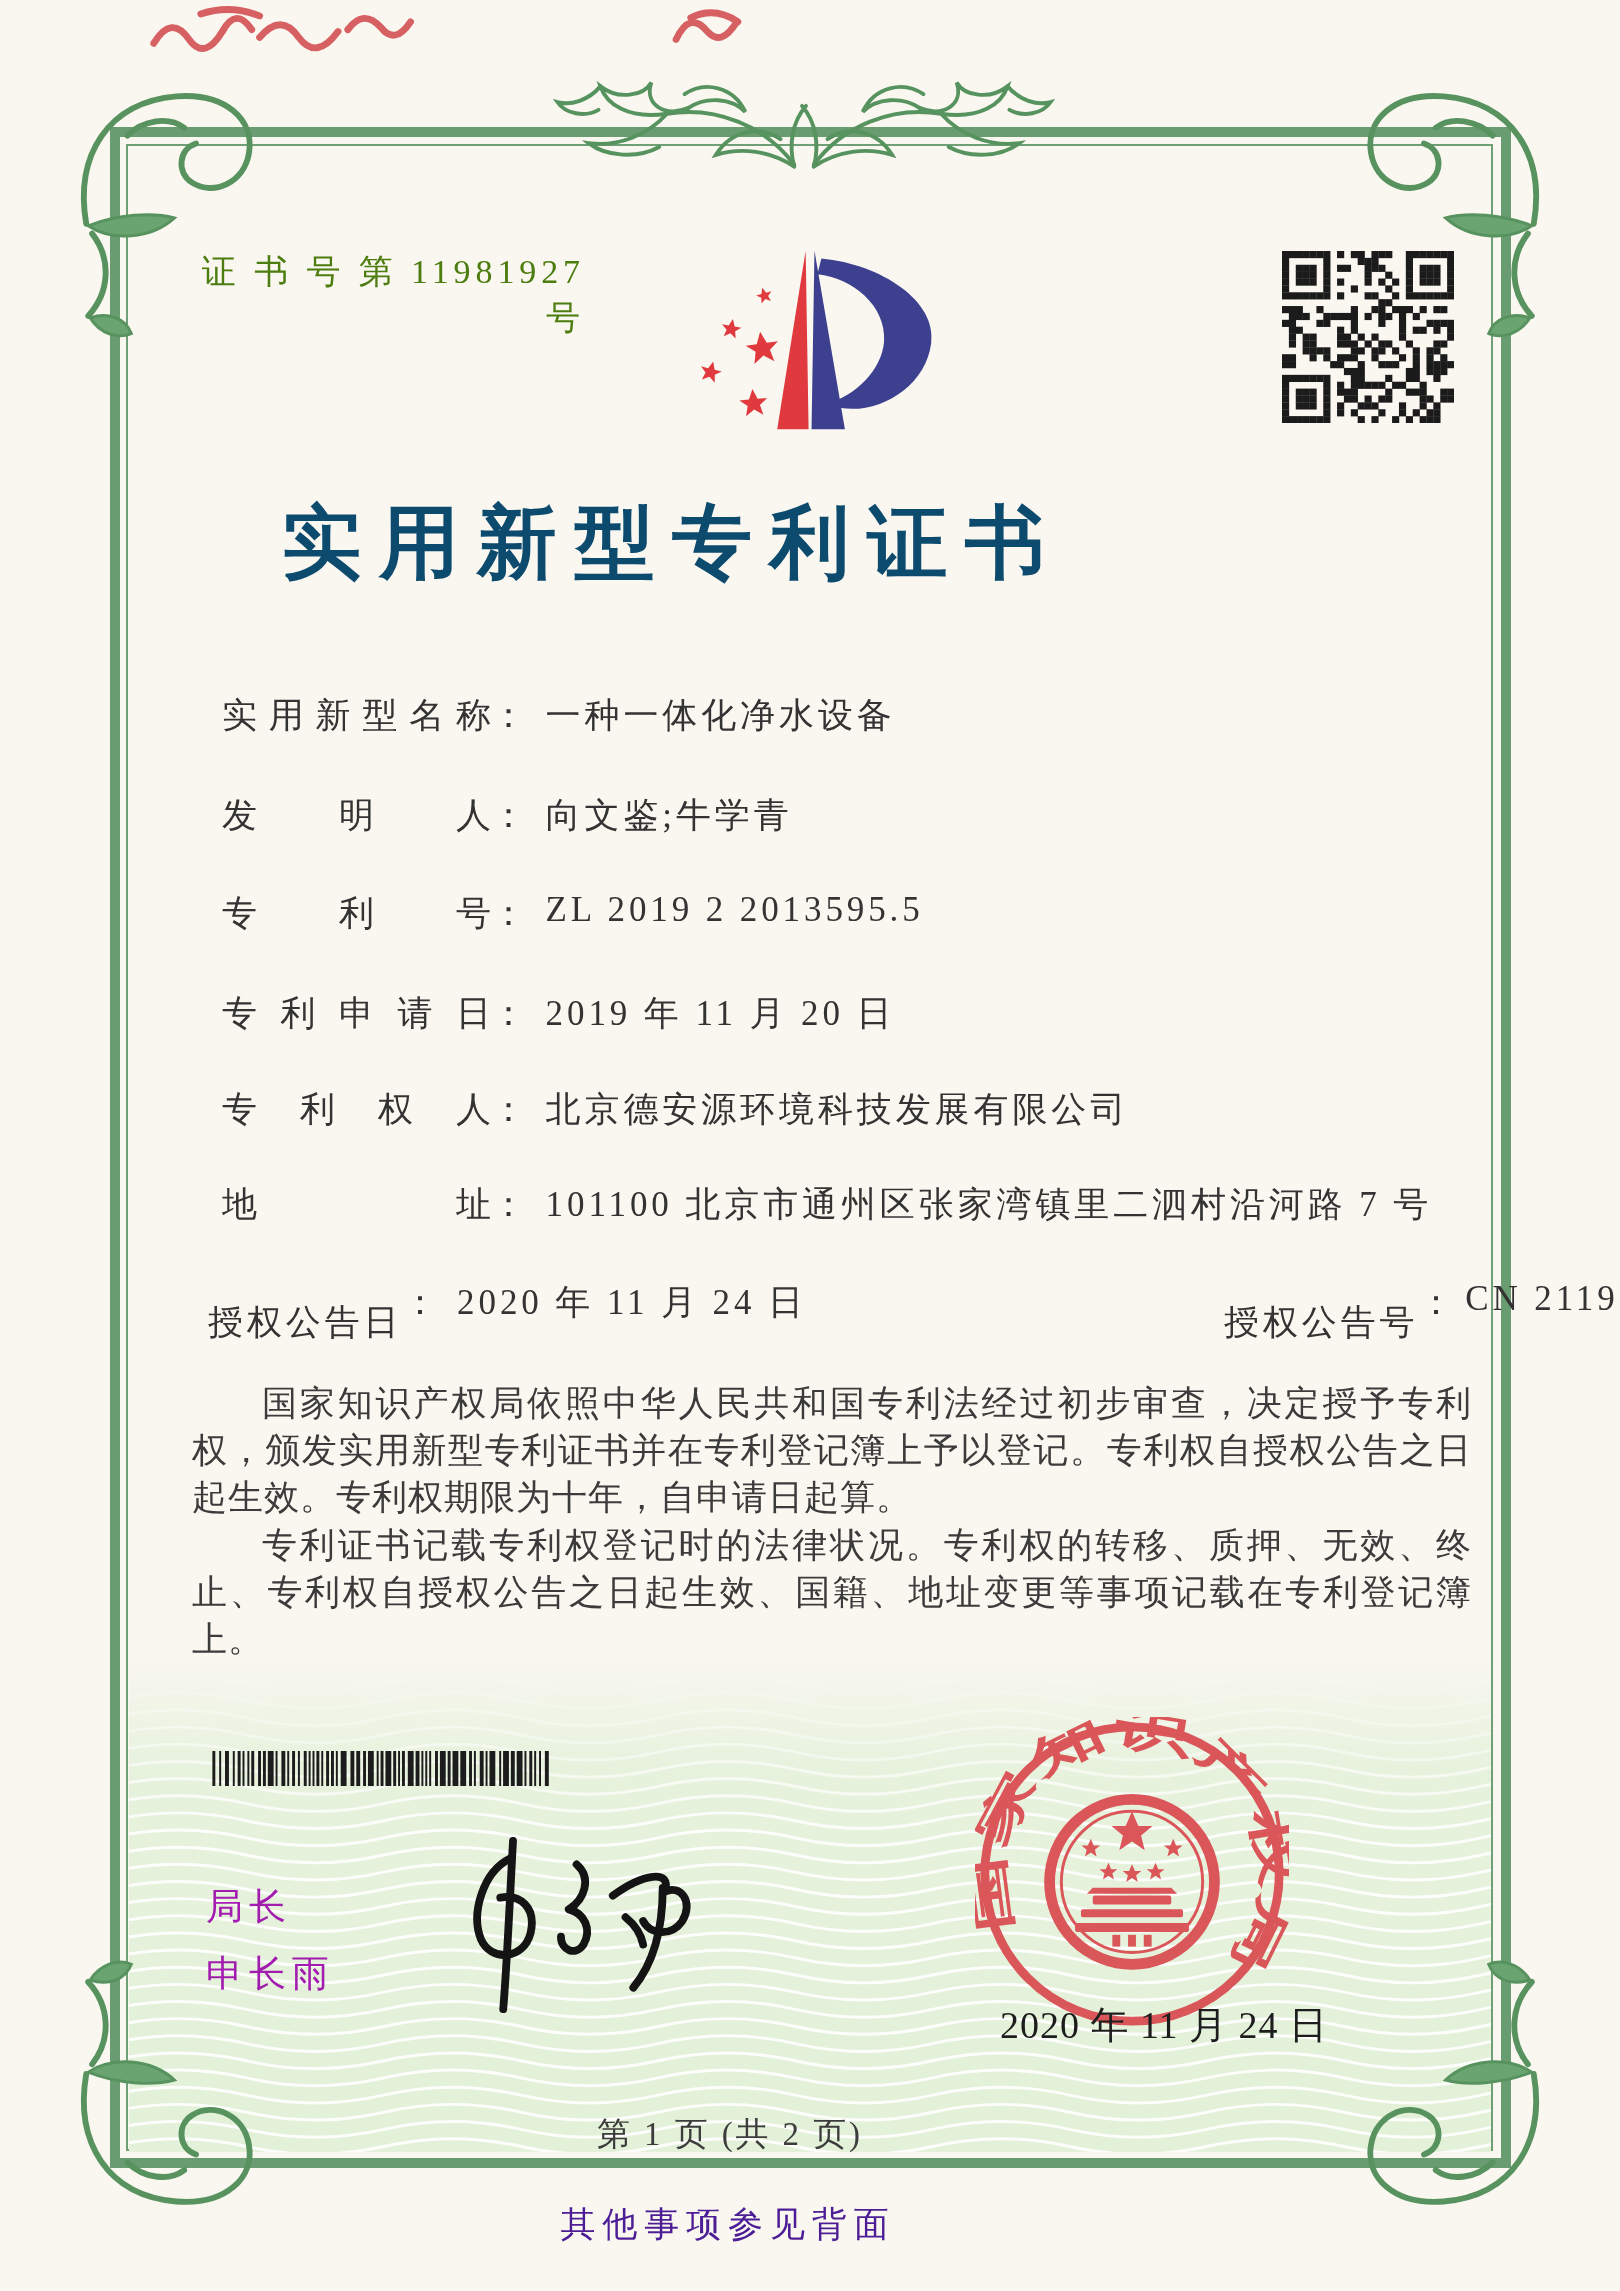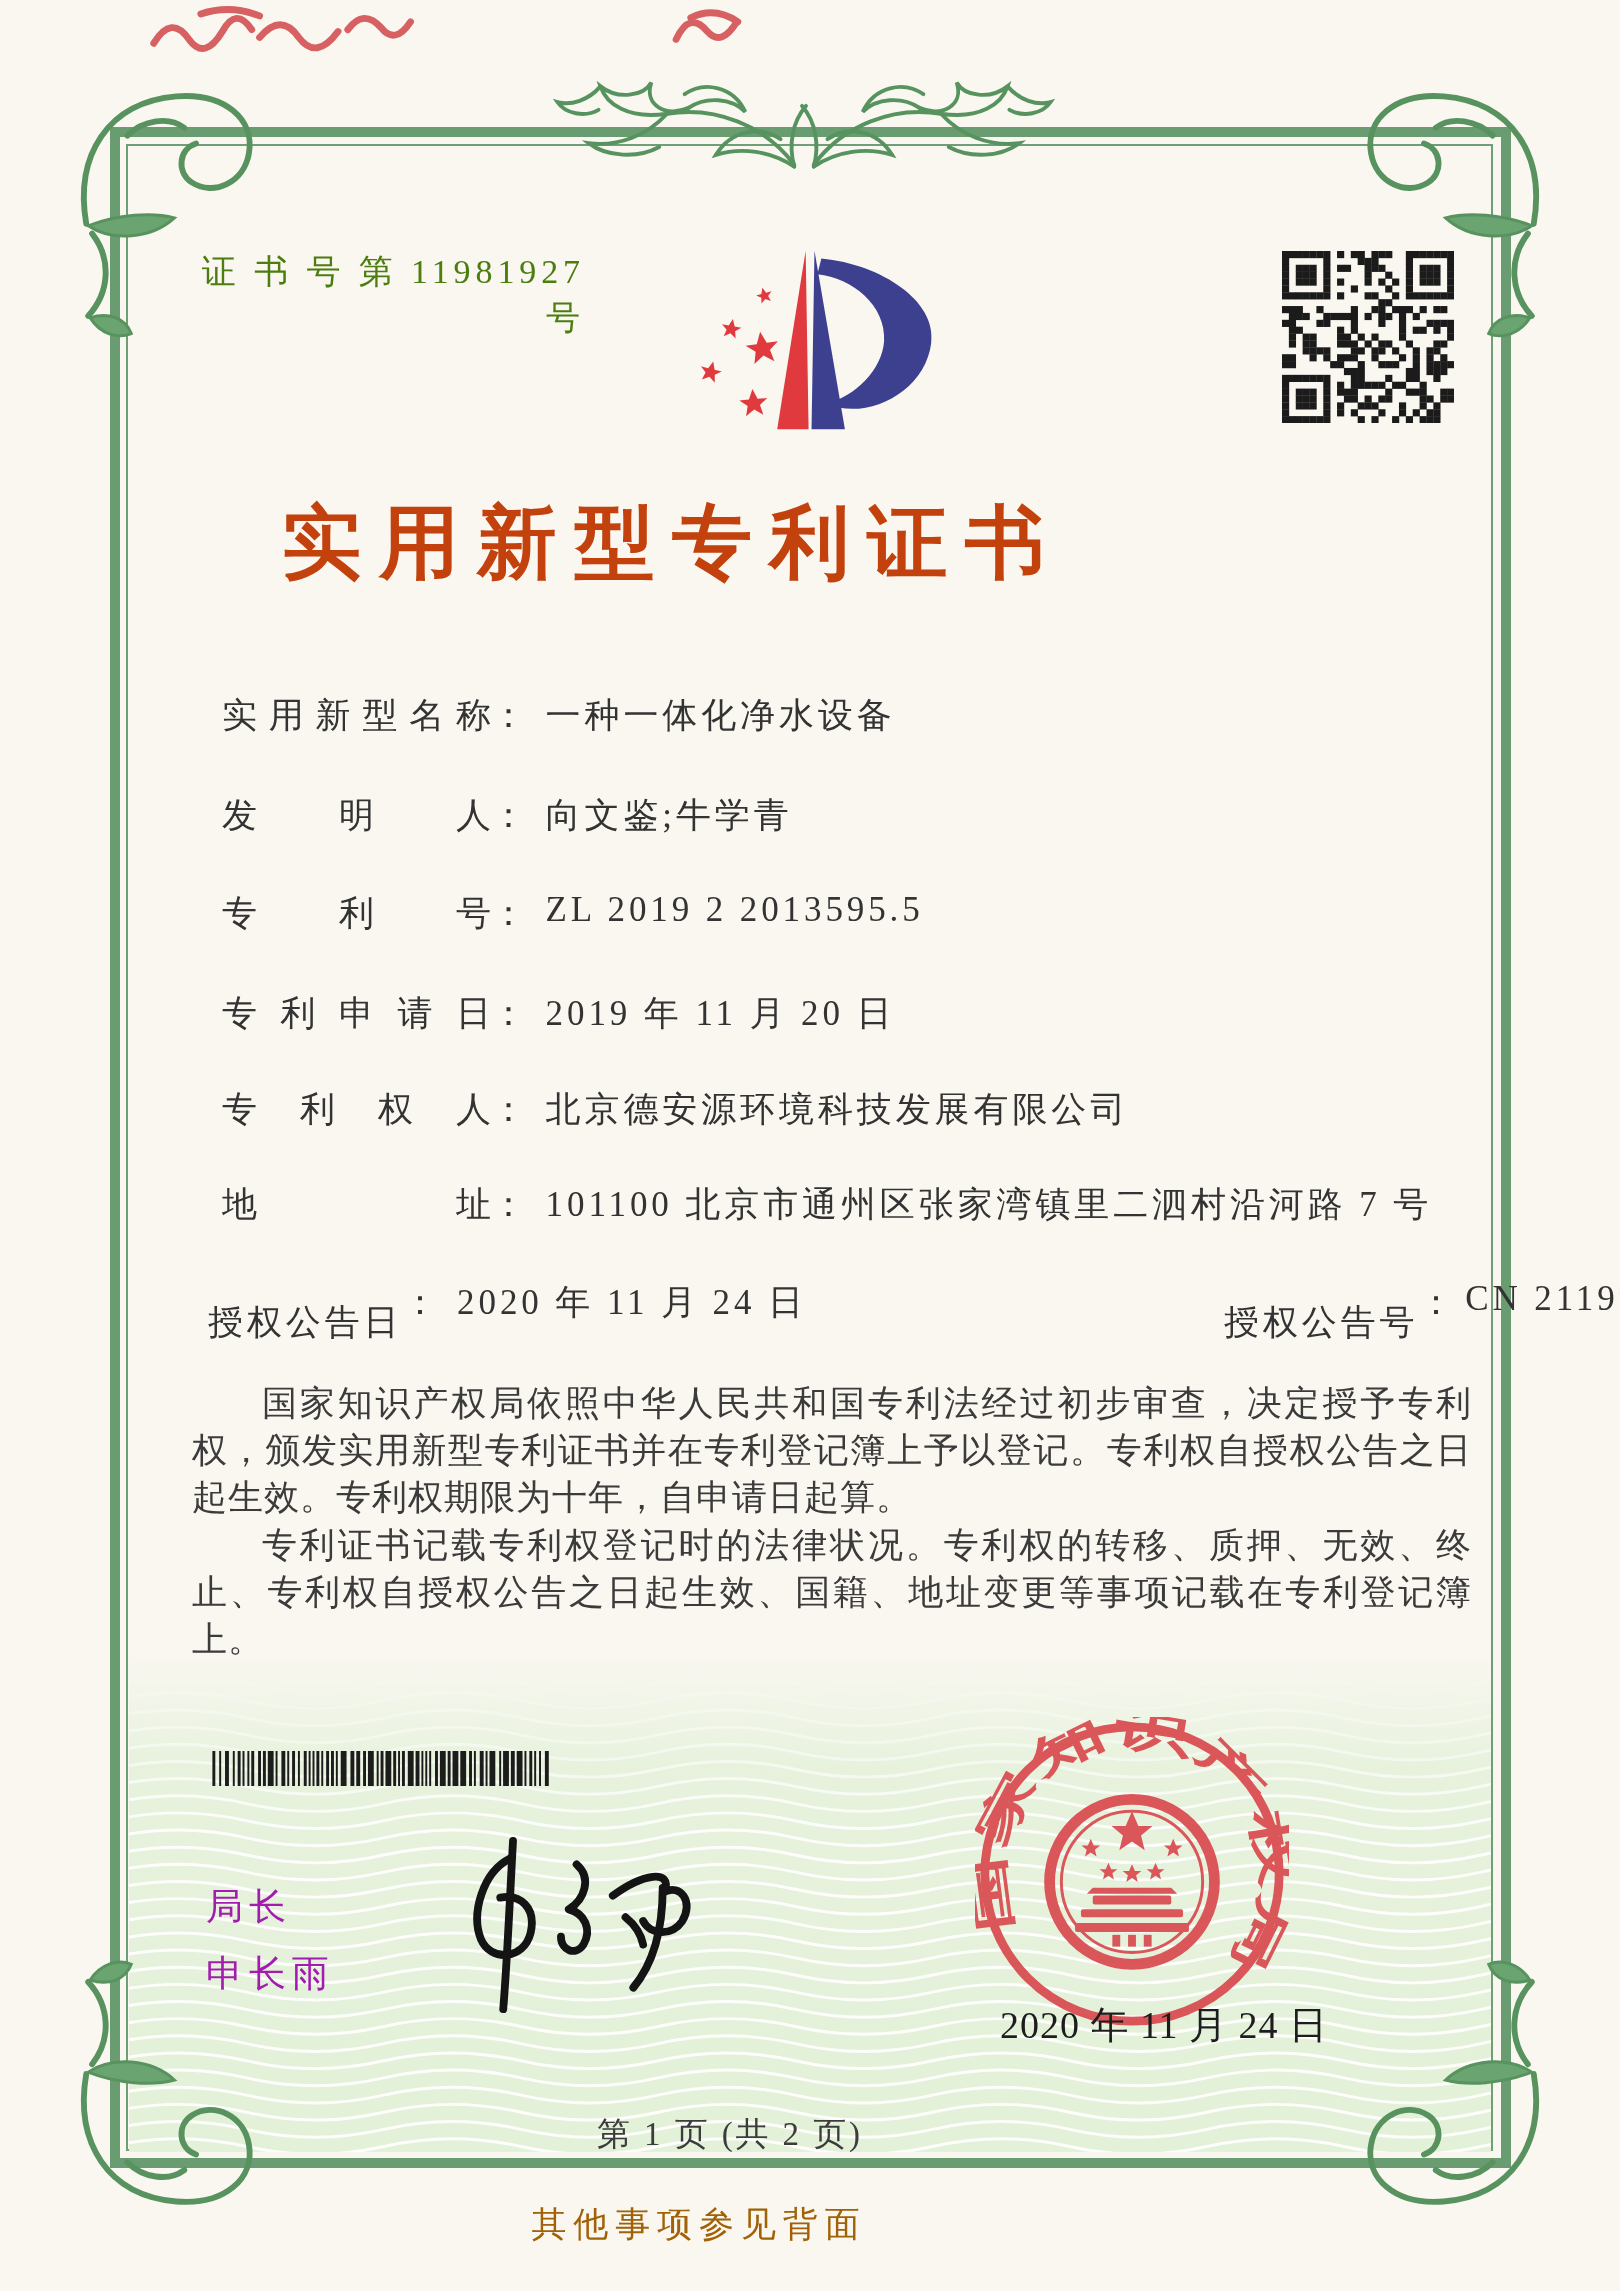--- a/index.html
+++ b/index.html
@@ -18,21 +18,21 @@
   .frame-inner{
     position:absolute;left:126px;top:144px;width:1367px;height:2007px;
     border:2px solid #6f9f76;box-sizing:border-box;
   }
   .cert-no{
     position:absolute;left:173px;top:249px;width:412px;
     font-size:34px;letter-spacing:4.9px;color:#4d7c0f;text-align:right;
   }
   .title{
     position:absolute;left:0;top:490px;width:1344px;text-align:center;
-    font-size:80px;font-weight:bold;letter-spacing:17.6px;color:#c2410c;
+    font-size:80px;font-weight:bold;letter-spacing:17.6px;color:#0c4a6e;
   }
   .field-row{position:absolute;left:222px;font-size:35px;color:#333;white-space:nowrap;}
   .flabel{
     display:inline-block;width:269px;text-align:justify;text-align-last:justify;
     letter-spacing:0;vertical-align:top;
   }
   .flabel-narrow{display:inline-block;letter-spacing:3.9px;vertical-align:top;margin-top:20px;}
   .colon{display:inline-block;vertical-align:top;}
   .fvalue{display:inline-block;margin-left:19.6px;letter-spacing:3.9px;vertical-align:top;}
   .grant-no{position:absolute;left:1016px;top:0;}
@@ -44,22 +44,22 @@
   .signer{position:absolute;left:206px;font-size:37px;letter-spacing:5.9px;color:#a21caf;}
   .seal-date{
     position:absolute;left:1000px;top:2000px;width:274px;text-align:center;
     font-size:38px;color:#1d1d1d;letter-spacing:1px;white-space:nowrap;
   }
   .page-num{
     position:absolute;left:534px;top:2112px;width:392px;text-align:center;
     font-size:33px;color:#3c3c3c;letter-spacing:2.9px;
   }
   .back-note{
-    position:absolute;left:503px;top:2201px;width:392px;text-align:center;
-    font-size:35px;color:#a16207;letter-spacing:6.9px;
+    position:absolute;left:532px;top:2201px;width:392px;text-align:center;
+    font-size:35px;color:#4c1d95;letter-spacing:6.9px;
   }
   svg{display:block;}
 </style>
 </head>
 <body>
 
 <svg class="abs" style="left:142px;top:0;" width="686" height="71" viewBox="0 0 700 72">
   <g stroke="#cf3b40" stroke-width="7" fill="none" opacity="0.8" stroke-linecap="round">
     <path d="M12,44 q18,-30 36,-4 q16,22 34,-8 q14,-26 30,-2"></path>
     <path d="M120,38 q22,-26 40,0 q18,24 40,-6"></path>

